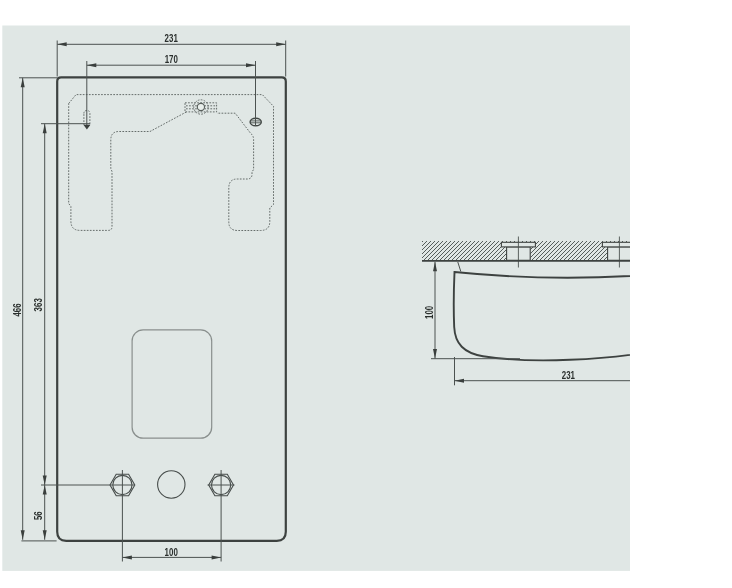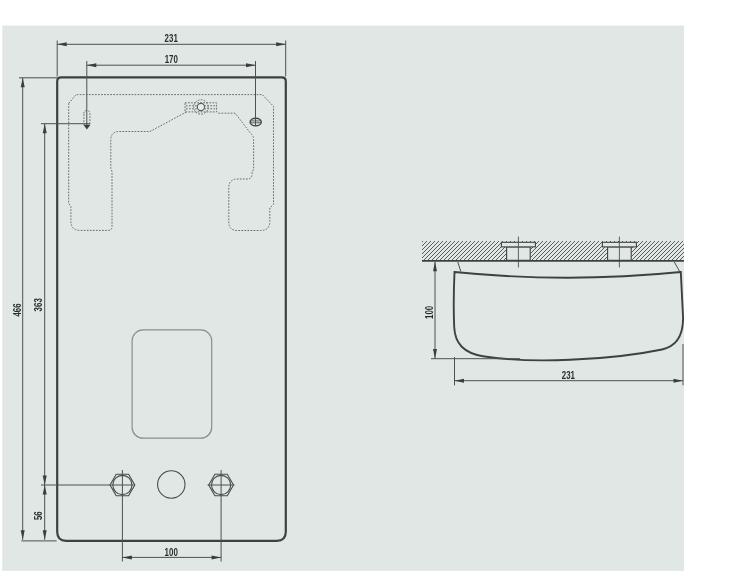--- a/index.html
+++ b/index.html
@@ -1,16 +1,16 @@
 <!DOCTYPE html>
 <html><head>
 <meta charset="utf-8">
 <style>
   html,body{margin:0;padding:0;background:#ffffff;}
-  #wrap{position:relative;width:684px;height:588px;overflow:hidden;
+  #wrap{position:relative;width:630px;height:588px;overflow:hidden;
         font-family:"Liberation Sans",sans-serif;}
   svg{position:absolute;left:0;top:0;}
   text{font-family:"Liberation Sans",sans-serif;font-size:11.3px;font-weight:bold;fill:#2a2f2d;}
 </style>
 </head>
 <body>
 <div id="wrap">
 <svg width="732" height="588" viewBox="0 0 732 588">
   <defs>
     <pattern id="hatch" width="4" height="4" patternUnits="userSpaceOnUse">

